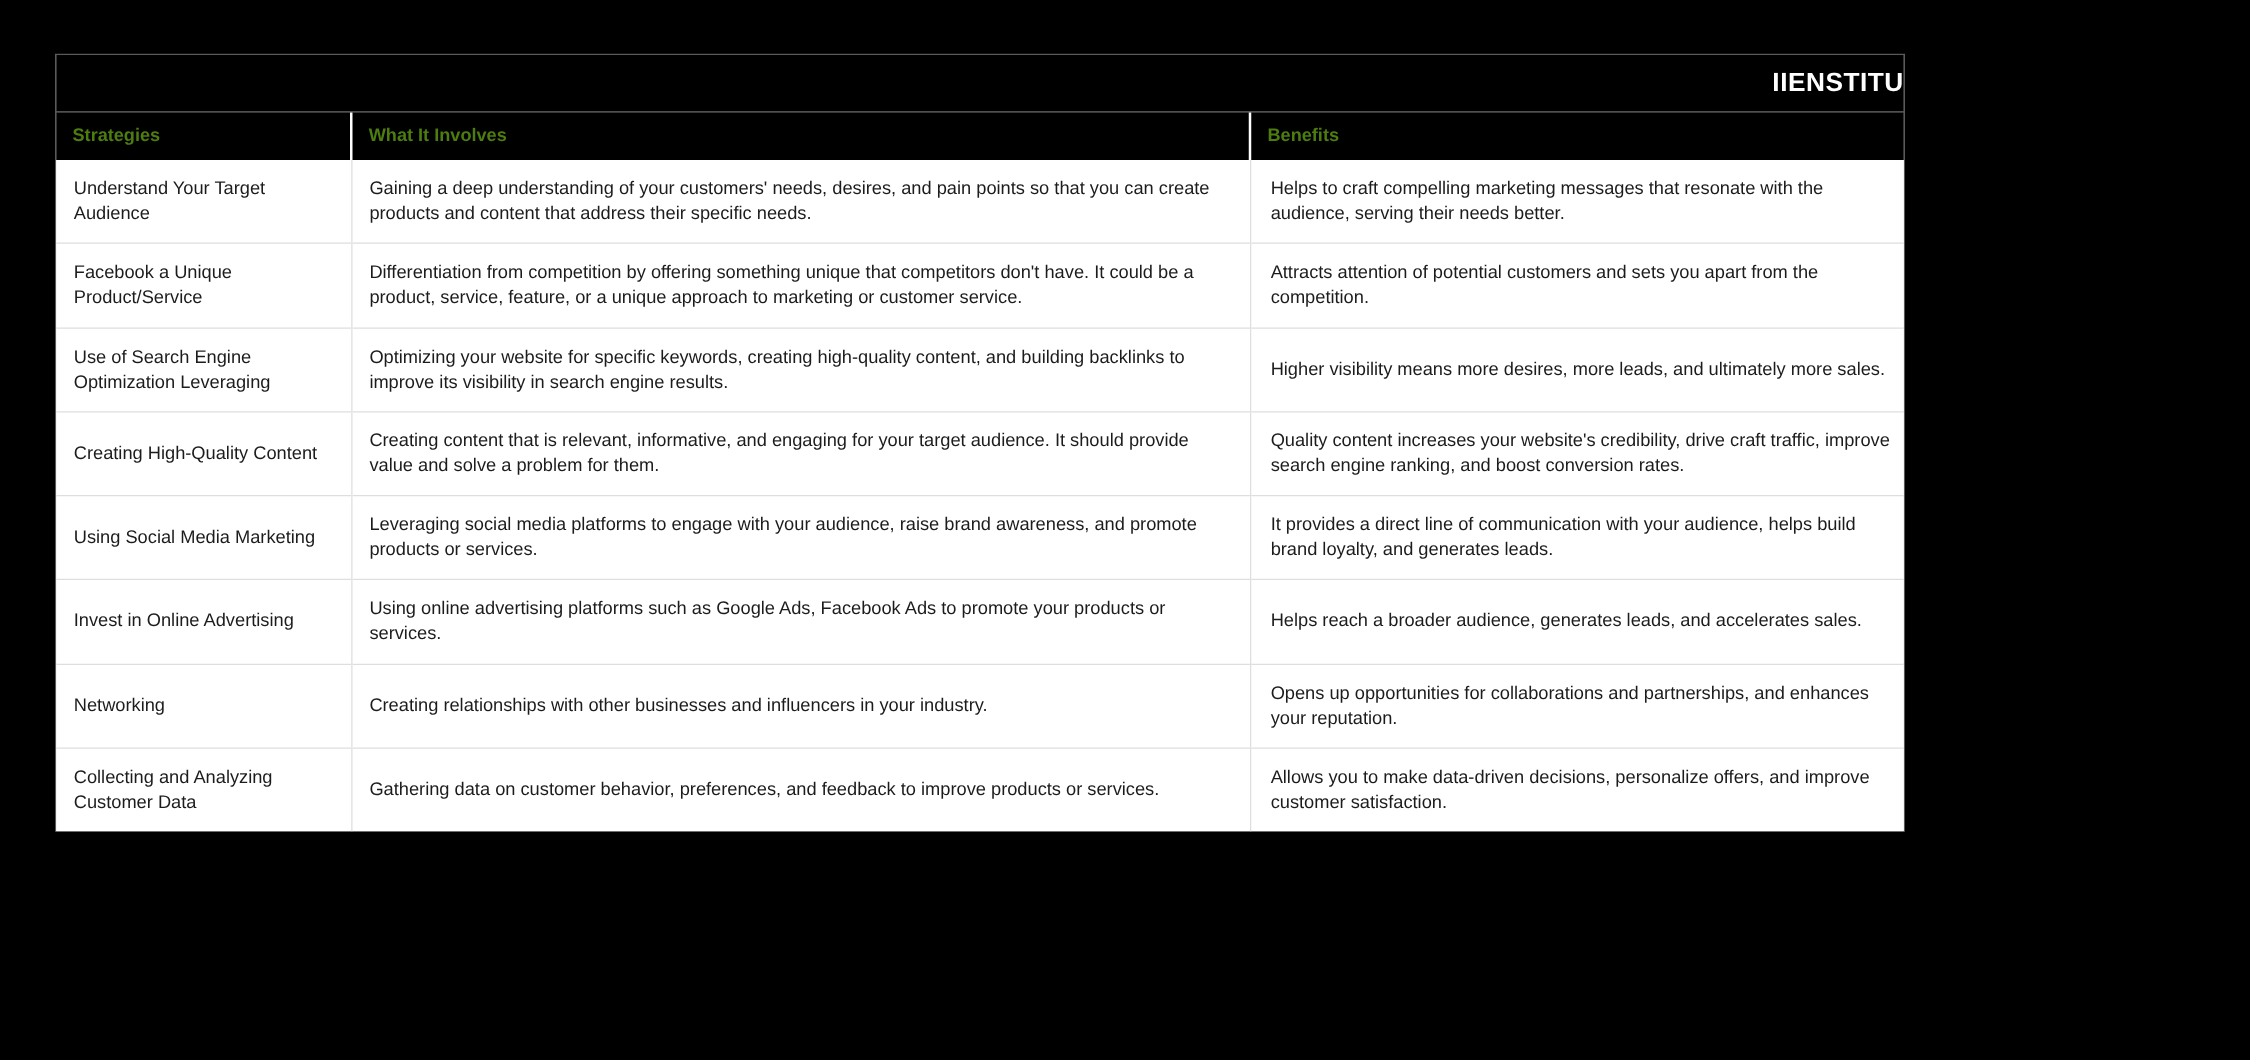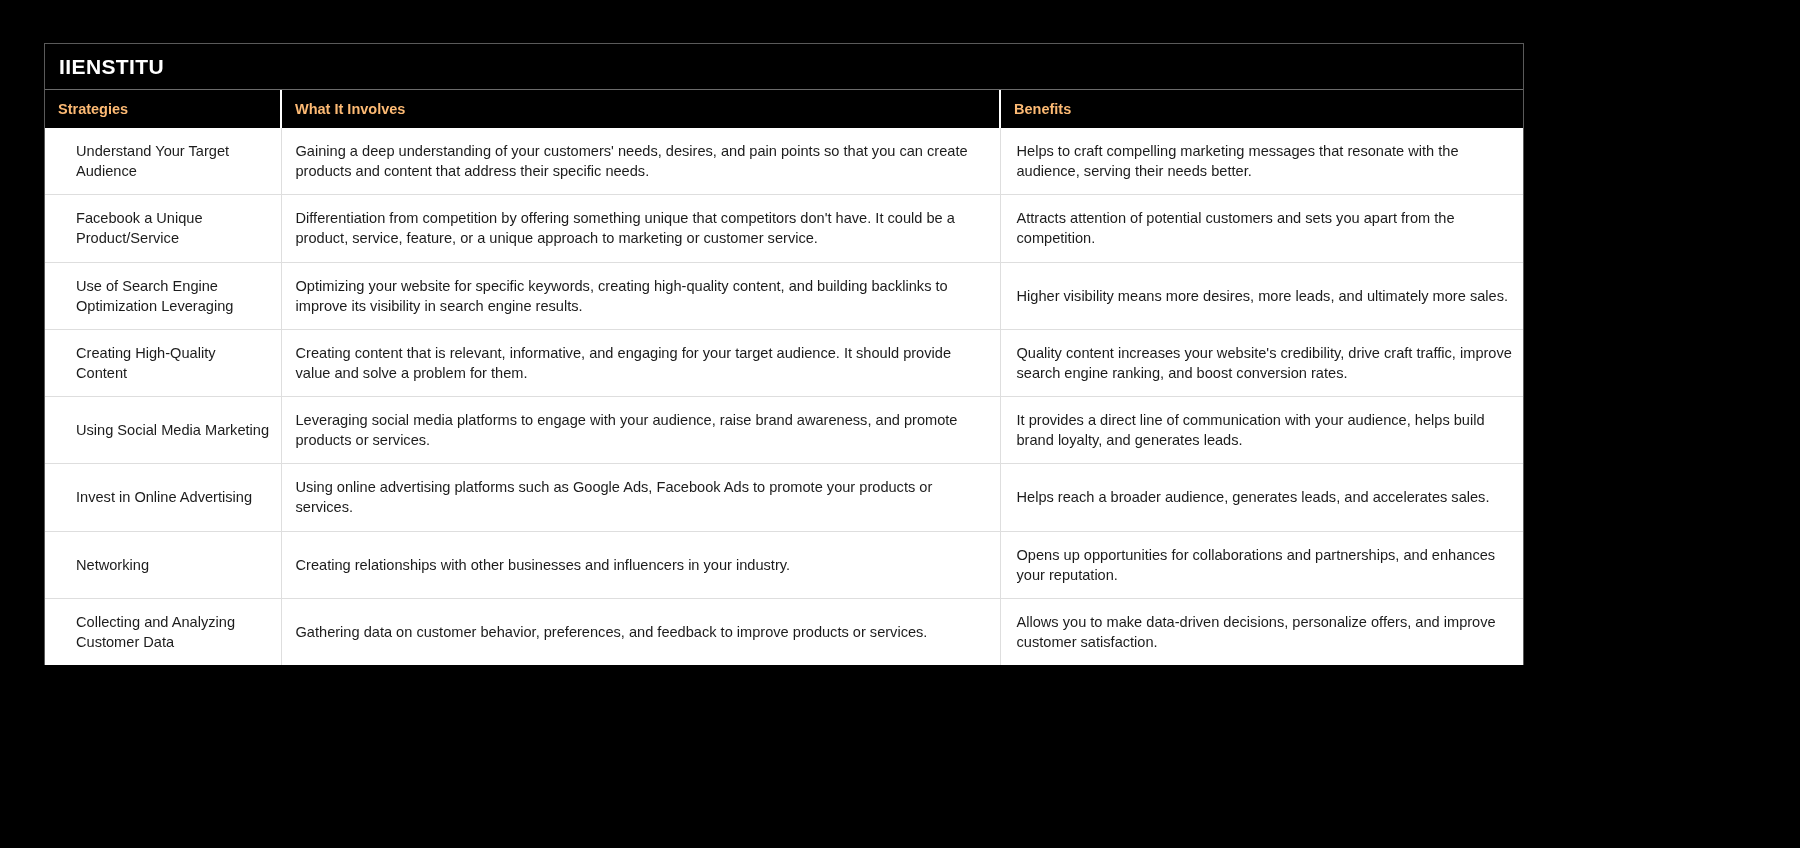--- a/index.html
+++ b/index.html
@@ -37,20 +37,21 @@
   }
 
   
   .brand-bar {
     background: #000000;
     height: 46px;
     display: flex;
     align-items: center;
     padding: 0 0 0 14px;
     border-bottom: 1px solid #6b6b6b;
+    justify-content: flex-end;
   }
   .brand-title {
     color: #ffffff;
     font-size: 21px;
     font-weight: bold;
     letter-spacing: 0.4px;
   }
 
   
   table.matrix {
@@ -58,21 +59,21 @@
     border-collapse: collapse;
     table-layout: fixed;
   }
 
   col.c-strategy  { width: 236px; }
   col.c-involves  { width: 719px; }
   col.c-benefits  { width: 523px; }
 
   thead th {
     background: #000000;
-    color: #fdba74;
+    color: #4d7c0f;
     font-size: 14.5px;
     font-weight: bold;
     text-align: left;
     padding: 11px 13px 11px 13px;
     vertical-align: middle;
     border-right: 2px solid #ffffff;
   }
   thead th:last-child { border-right: none; }
 
   tbody td {
@@ -83,21 +84,21 @@
     vertical-align: middle;
     border-top: 1px solid #dedede;
     border-right: 1px solid #dedede;
     background: #ffffff;
   }
   tbody td:last-child { border-right: none; }
 
   tbody tr:first-child td { border-top: none; }
 
   td.strategy-cell {
-    padding-left: 31px;
+    padding-left: 14px;
     padding-right: 10px;
   }
   td.involves-cell {
     padding-left: 14px;
     padding-right: 18px;
   }
   td.benefits-cell {
     padding-left: 16px;
     padding-right: 10px;
   }

